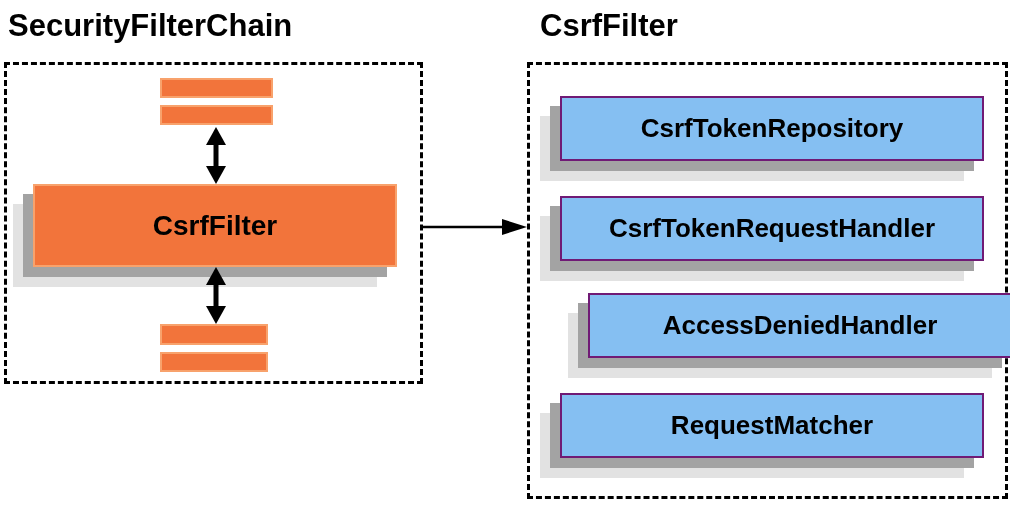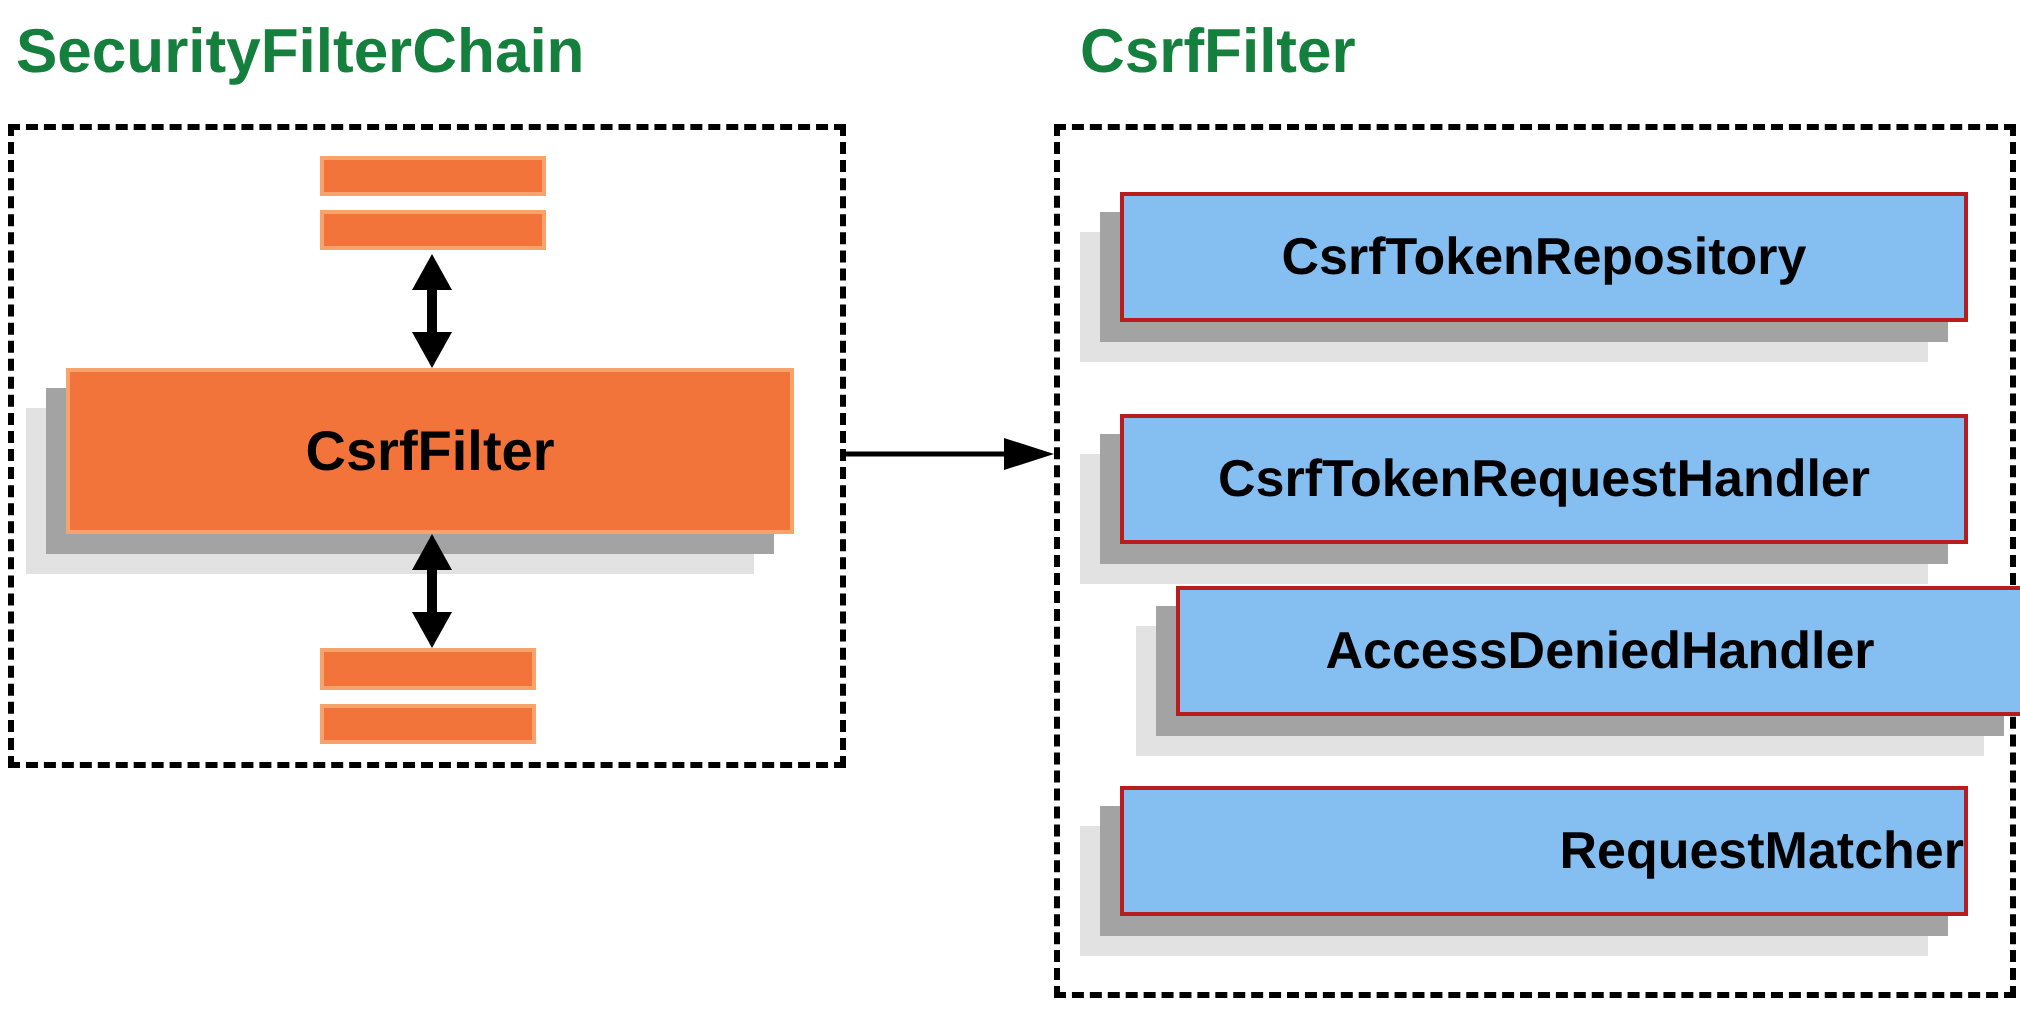--- a/index.html
+++ b/index.html
@@ -8,21 +8,21 @@
     width: 1010px;
     height: 505px;
     background: #ffffff;
     font-family: "Liberation Sans", sans-serif;
     overflow: hidden;
   }
   .panel-title {
     position: absolute;
     font-size: 31px;
     font-weight: bold;
-    color: #15803d;
+    color: #000000;
     white-space: nowrap;
     letter-spacing: 0px;
   }
   .panel-title.left  { left: 8px;   top: 8px; }
   .panel-title.right { left: 540px; top: 8px; }
 
   .dashed-container {
     position: absolute;
     border: 3px dashed #000000;
     box-sizing: border-box;
@@ -54,28 +54,28 @@
     display: flex; align-items: center; justify-content: center;
   }
   .csrf-filter-node .node-label {
     font-size: 28px; font-weight: bold; color: #000000;
   }
 
   .component-node {
     position: absolute;
     left: 560px; width: 424px; height: 65px;
     background: #85BFF2;
-    border: 2px solid #b91c1c;
+    border: 2px solid #701a75;
     box-sizing: border-box;
     display: flex; align-items: center; justify-content: center;
   }
   .comp-0 { top: 96px; }
-  .comp-1 { top: 207px; }
+  .comp-1 { top: 196px; }
   .comp-2 { top: 293px; margin-left: 28px; }
-  .comp-3 { top: 393px; justify-content: flex-end; }
+  .comp-3 { top: 393px; }
   .component-node .node-label {
     font-size: 26px; font-weight: bold; color: #000000;
   }
 
   .arrow-overlay {
     position: absolute;
     left: 0; top: 0; width: 1010px; height: 505px;
     pointer-events: none;
   }
 </style>

